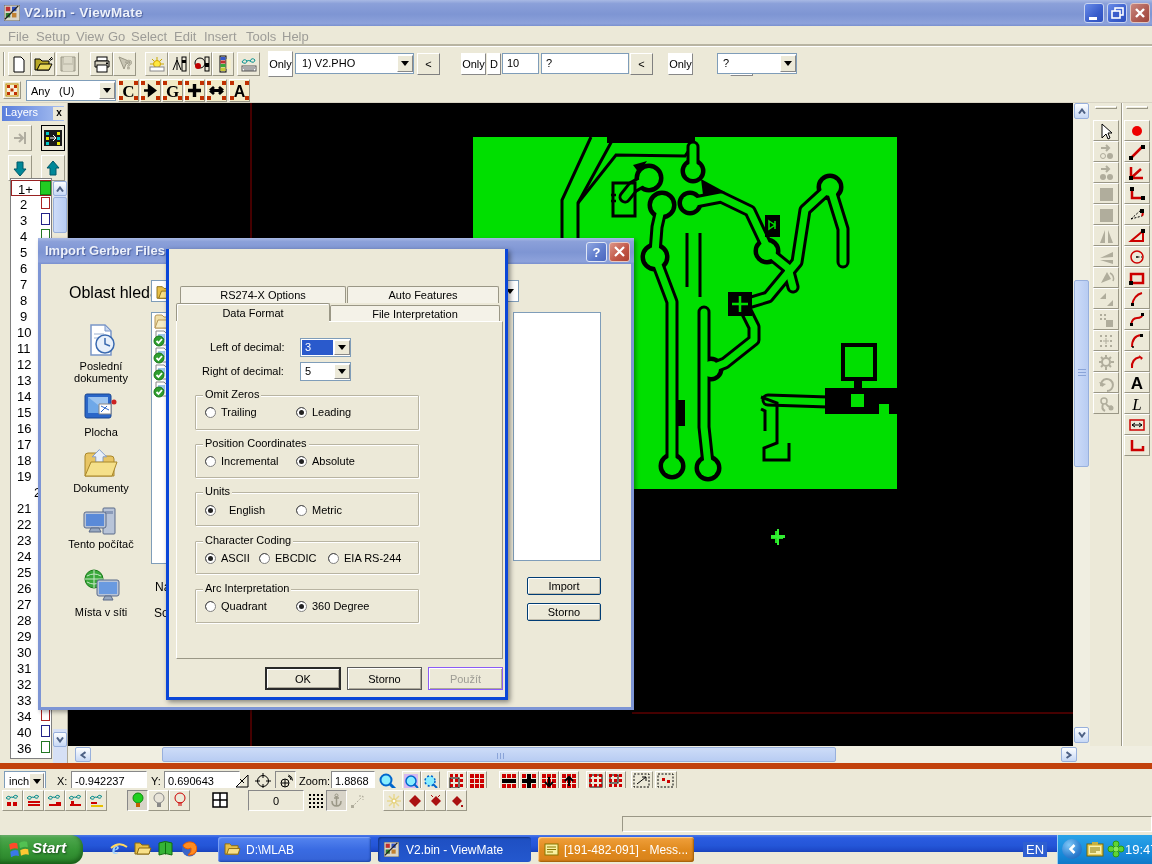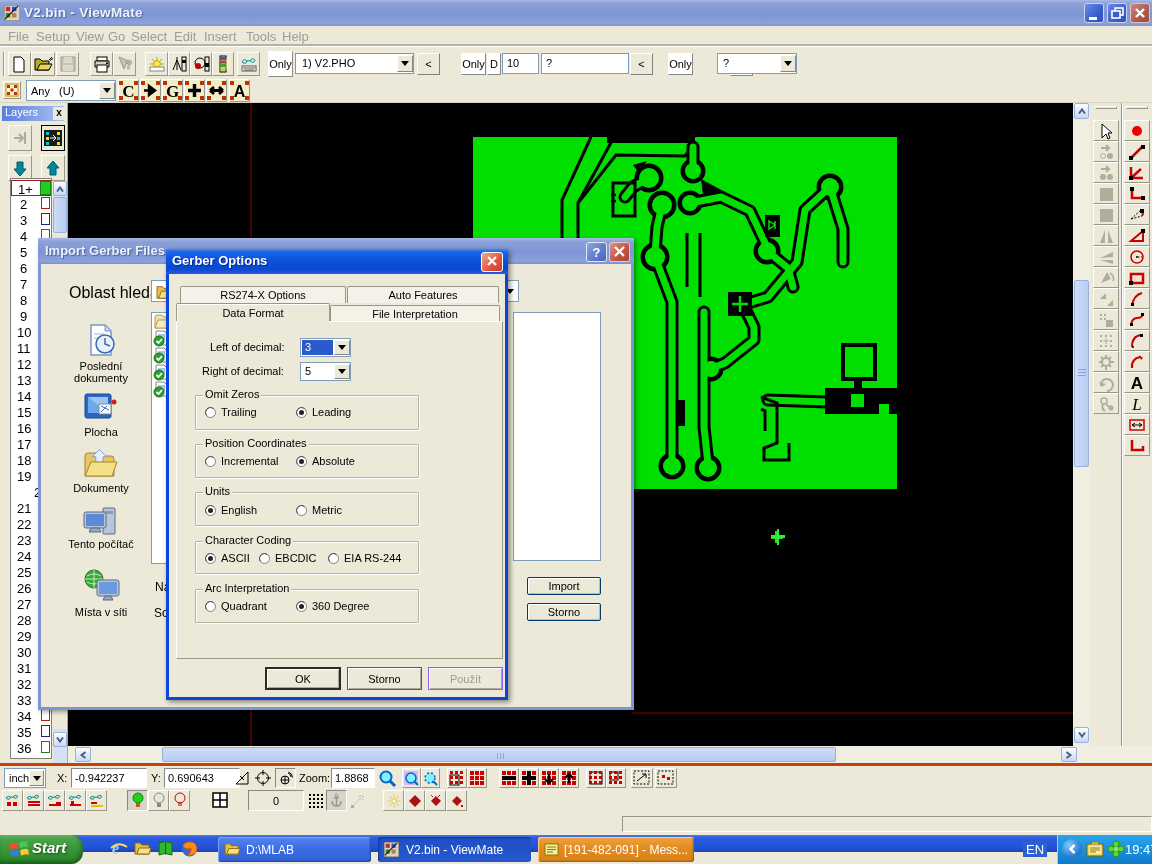--- a/index.html
+++ b/index.html
@@ -447,21 +447,21 @@
         <span class="abs" style="left:5px;top:1px;">32</span>
       </div>
   <div class="abs" style="left:1px;top:513px;width:40px;height:16px;">
         <span class="abs" style="left:5px;top:1px;">33</span>
       </div>
   <div class="abs" style="left:1px;top:529px;width:40px;height:16px;">
         <span class="abs" style="left:5px;top:1px;">34</span>
         <div class="abs" style="left:29px;top:1px;width:9px;height:12px;background:#fff;border:1px solid #aa2222;"></div>
       </div>
   <div class="abs" style="left:1px;top:545px;width:40px;height:16px;">
-        <span class="abs" style="left:5px;top:1px;">35</span>
+        <span class="abs" style="left:5px;top:1px;">40</span>
         <div class="abs" style="left:29px;top:1px;width:9px;height:12px;background:#fff;border:1px solid #222288;"></div>
       </div>
   <div class="abs" style="left:1px;top:561px;width:40px;height:16px;">
         <span class="abs" style="left:5px;top:1px;">36</span>
         <div class="abs" style="left:29px;top:1px;width:9px;height:12px;background:#fff;border:1px solid #227722;"></div>
       </div>
  </div>
  <div class="abs" style="left:53px;top:78px;width:14px;height:40px;background:#D6E0F5;">
    <div class="abs cfg" style="left:0;top:0;width:14px;height:15px;border-radius:2px;background:linear-gradient(180deg,#fdfefe,#c7d8f5);border:1px solid #98b0dc;">
         <svg width="8" height="6">
@@ -708,21 +708,21 @@
  <div class="abs" style="left:94px;top:1px;width:674px;height:15px;border-radius:2px;background:linear-gradient(180deg,#cddcf8,#b8ccf2);border:1px solid #98b0dc;">
       <div class="abs" style="left:334px;top:5px;width:1px;height:6px;background:#8aa4d8;box-shadow:3px 0 #8aa4d8,6px 0 #8aa4d8;"></div>
     </div>
  <div class="abs cfg" style="left:993px;top:1px;width:16px;height:15px;border-radius:2px;background:linear-gradient(180deg,#fdfefe,#c7d8f5);border:1px solid #98b0dc;">
       <svg width="6" height="8">
         <path d="M.5 1 L4.5 4 L.5 7" stroke="#4D6185" stroke-width="2" fill="none"></path>
       </svg>
     </div>
 </div>
 
-<div class="abs" id="status1" style="left:0;top:763px;width:1152px;height:25px;background:#ECE9D8;border-top:3px solid #c2410c;">
+<div class="abs" id="status1" style="left:0;top:763px;width:1152px;height:25px;background:#ECE9D8;border-top:6px solid #c2410c;">
  <div class="abs field" style="left:4px;top:2px;width:42px;height:20px;">
       <span class="abs" style="left:4px;top:3px;">inch</span>
       <div class="abs raised cfg" style="left:24px;top:1px;width:15px;height:16px;border-color:#fff #888 #888 #fff;">
         <svg width="8" height="5">
           <path d="M0 0 h8 l-4 5 z" fill="#000"></path>
         </svg>
       </div>
     </div>
  <span class="abs" style="left:57px;top:6px;">X:</span>
  <div class="abs" style="left:71px;top:2px;width:76px;height:20px;background:#fff;border:1px solid;border-color:#888 #fff #fff #888;padding:3px 3px;">-0.942237</div>
@@ -1232,26 +1232,20 @@
     </svg>
 
  <div class="abs" style="left:472px;top:74px;width:88px;height:249px;background:#fff;border:1px solid #7F9DB9;"></div>
  <span class="abs" style="left:114px;top:342px;font-size:12px;">Ná</span>
  <span class="abs" style="left:113px;top:368px;font-size:12px;">So</span>
  <div class="abs cfg raised2" style="left:486px;top:339px;width:74px;height:18px;border:1px solid #003C74;border-radius:2px;box-shadow:inset 1px 1px #fff, inset -1px -1px #c0bcac;">Import</div>
  <div class="abs cfg raised2" style="left:486px;top:365px;width:74px;height:18px;border:1px solid #003C74;border-radius:2px;box-shadow:inset 1px 1px #fff, inset -1px -1px #c0bcac;">Storno</div>
 </div>
 
 <div class="abs" id="gerberdlg" style="left:166px;top:249px;width:342px;height:451px;background:#ECE9D8;border:3px solid #0A46D8;border-top:none;box-shadow:2px 2px 5px rgba(0,0,0,.45);">
- <div class="abs" style="left:-3px;top:0px;width:342px;height:25px;background:linear-gradient(180deg,#3E8DF2 0%,#1E64E8 12%,#0D50DC 45%,#0A48D0 80%,#2060E0 100%);">
-  <span class="abs" style="left:6px;top:4px;font-size:13px;font-weight:bold;color:#fff;text-shadow:1px 1px 1px #00268a;">Gerber Options</span>
-  <div class="abs" style="left:315px;top:3px;width:22px;height:20px;border-radius:3px;background:linear-gradient(135deg,#F0A898,#E25A40 55%,#C83A20);border:1px solid #fff;"><svg width="20" height="18">
-          <path d="M6 4 L14 12 M14 4 L6 12" stroke="#fff" stroke-width="2.4"></path>
-        </svg></div>
- </div>
  <div class="abs" style="left:11px;top:37px;width:166px;height:17px;background:#F4F2E8;border:1px solid #9a9786;border-bottom:none;border-radius:2px 2px 0 0;text-align:center;padding-top:2px;">RS274-X Options</div>
  <div class="abs" style="left:178px;top:37px;width:152px;height:17px;background:#F4F2E8;border:1px solid #9a9786;border-bottom:none;border-radius:2px 2px 0 0;text-align:center;padding-top:2px;">Auto Features</div>
  <div class="abs" style="left:7px;top:54px;width:154px;height:19px;background:#ECE9D8;border:1px solid #9a9786;border-bottom:none;border-radius:2px 2px 0 0;text-align:center;padding-top:3px;box-shadow:inset 1px 1px #fff;">Data Format</div>
  <div class="abs" style="left:161px;top:56px;width:170px;height:17px;background:#F4F2E8;border:1px solid #9a9786;border-bottom:none;border-radius:2px 2px 0 0;text-align:center;padding-top:2px;">File Interpretation</div>
  <div class="abs" style="left:7px;top:72px;width:327px;height:338px;border:1px solid;border-color:#fff #9a9786 #9a9786 #fff;background:#ECE9D8;"></div>
  <div class="abs" style="left:8px;top:72px;width:152px;height:2px;background:#ECE9D8;"></div>
  <span class="abs" style="left:41px;top:92px;">Left of decimal:</span>
  <div class="abs field" style="left:131px;top:89px;width:51px;height:19px;">
    <div class="abs" style="left:1px;top:1px;width:31px;height:15px;background:#2A5ACC;color:#fff;padding:1px 3px;">3</div>
    <div class="abs raised cfg" style="left:33px;top:1px;width:16px;height:15px;border-color:#fff #888 #888 #fff;">
@@ -1295,21 +1289,21 @@
       <circle cx="5.5" cy="5.5" r="2.5" fill="#222"></circle>
     </svg>
     <span class="abs" style="left:143px;top:206px;">Absolute</span>
  <div class="abs" style="left:26px;top:243px;width:224px;height:34px;border:1px solid #b8b4a2;border-radius:1px;box-shadow:1px 1px 0 #fff inset, 1px 1px 0 #fff;"></div>
     <span class="abs" style="left:34px;top:236px;background:#ECE9D8;padding:0 2px;">Units</span>
  <svg class="abs" style="left:36px;top:256px" width="13" height="13" viewBox="0 0 13 13">
       <circle cx="5.5" cy="5.5" r="5" fill="#fff" stroke="#808080"></circle>
       <path d="M1.5 8.5 A5 5 0 0 1 8.5 1.5" fill="none" stroke="#555"></path>
       <circle cx="5.5" cy="5.5" r="2.5" fill="#222"></circle>
     </svg>
-    <span class="abs" style="left:52px;top:255px;text-align:center;">English</span>
+    <span class="abs" style="left:60px;top:255px;text-align:center;">English</span>
     <svg class="abs" style="left:127px;top:256px" width="13" height="13" viewBox="0 0 13 13">
       <circle cx="5.5" cy="5.5" r="5" fill="#fff" stroke="#808080"></circle>
       <path d="M1.5 8.5 A5 5 0 0 1 8.5 1.5" fill="none" stroke="#555"></path>
     </svg>
     <span class="abs" style="left:143px;top:255px;">Metric</span>
  <div class="abs" style="left:26px;top:292px;width:224px;height:33px;border:1px solid #b8b4a2;border-radius:1px;box-shadow:1px 1px 0 #fff inset, 1px 1px 0 #fff;"></div>
     <span class="abs" style="left:34px;top:285px;background:#ECE9D8;padding:0 2px;">Character Coding</span>
  <svg class="abs" style="left:36px;top:304px" width="13" height="13" viewBox="0 0 13 13">
       <circle cx="5.5" cy="5.5" r="5" fill="#fff" stroke="#808080"></circle>
       <path d="M1.5 8.5 A5 5 0 0 1 8.5 1.5" fill="none" stroke="#555"></path>

